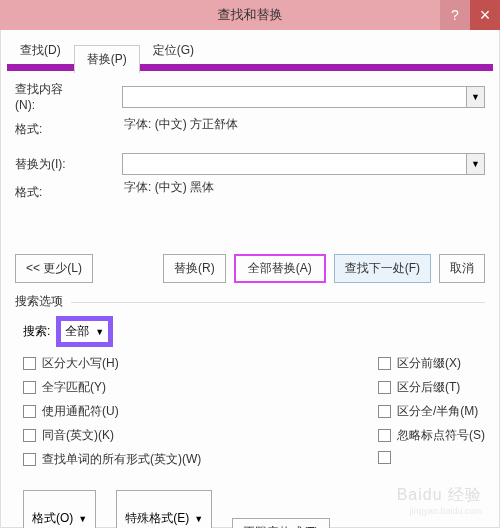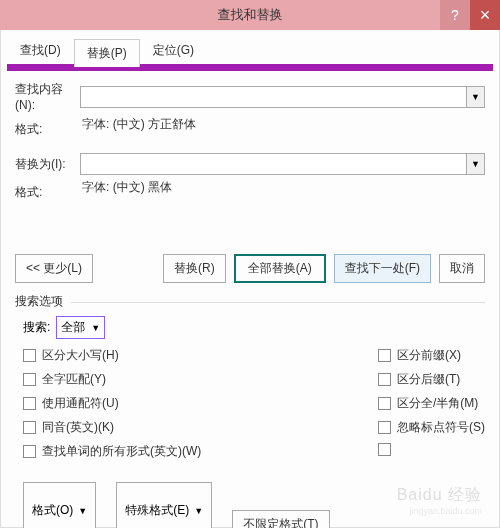--- a/index.html
+++ b/index.html
@@ -9,43 +9,43 @@
     .titlebar-title { flex: 1; text-align: center; color: #333; font-size: 13px; }
     .titlebar-btns { position: absolute; right: 0; top: 0; display: flex; }
     .titlebar-btn { width: 30px; height: 30px; display: flex; align-items: center; justify-content: center; color: #fff; font-size: 14px; }
     .help-btn { background: #d89096; }
     .close-btn { background: #c1504e; font-size: 18px; }
     
     .content { background: #fdfdfd; border: 1px solid #ddd; border-top: none; height: 498px; padding: 6px 0 0 0; }
     
     .tabs { display: flex; border-bottom: 7px solid #a21caf; margin: 0 6px; }
     .tab { padding: 5px 12px; border: 1px solid transparent; border-bottom: none; font-size: 12px; color: #333; cursor: default; }
-    .tab.active { border-color: #ccc; background: #fdfdfd; position: relative; top: 3px; }
+    .tab.active { border-color: #ccc; background: #fdfdfd; position: relative; top: 9px; }
     
     .form-area { padding: 10px 14px; }
-    .form-row { display: flex; align-items: center; margin-bottom: 4px; }
+    .form-row { display: flex; align-items: center; margin-bottom: 4px; gap: 42px; }
     .form-label { width: 65px; color: #333; }
     .form-input { flex: 1; height: 22px; border: 1px solid #aaa; display: flex; }
     .form-input-text { flex: 1; border: none; padding: 0 4px; background: #fff; }
     .form-input-dd { width: 18px; border-left: 1px solid #aaa; display: flex; align-items: center; justify-content: center; background: #f0f0f0; font-size: 9px; }
     .form-value { padding-left: 2px; color: #333; margin-bottom: 10px; }
     
     .button-row { display: flex; padding: 6px 14px 10px; gap: 8px; align-items: center; }
     .btn { border: 1px solid #aaa; background: #fdfdfd; padding: 5px 10px; font-size: 12px; color: #333; cursor: default; white-space: nowrap; margin-top: 28px; }
-    .btn.highlighted { border: 2px solid #0f766e; padding: 4px 12px; }
+    .btn.highlighted { border: 2px solid #d946ef; padding: 4px 12px; }
     .btn.softblue { background: #eaf3f9; border-color: #9cb8d0; }
     .spacer { flex: 1; }
     
     .fieldset { margin: 0 14px 8px; }
     .fieldset-legend { color: #333; margin-bottom: 6px; position: relative; }
     .fieldset-legend::after { content: ""; position: absolute; left: 56px; right: 0; top: 50%; border-top: 1px solid #ddd; }
     .fieldset-legend.short::after { left: 30px; }
     
     .search-row { display: flex; align-items: center; gap: 6px; margin-bottom: 8px; padding-left: 8px; }
-    .select { border: 1px solid #8b5cf6; padding: 2px 4px; display: flex; align-items: center; gap: 6px; background: #fff; }
+    .select { border: 5px solid #8b5cf6; padding: 2px 4px; display: flex; align-items: center; gap: 6px; background: #fff; }
     .select-dd { font-size: 9px; }
     
     .checks { display: flex; padding-left: 8px; }
     .checks-col { display: flex; flex-direction: column; gap: 7px; }
     .checks-col.left { flex: 1; }
     .check-item { display: flex; align-items: center; gap: 6px; color: #333; }
     .checkbox { width: 13px; height: 13px; border: 1px solid #888; background: #fff; }
     
     .replace-section { margin: 0 14px; padding-top: 6px; }
     .replace-btns { display: flex; gap: 20px; margin-top: 8px; padding-left: 8px; }

